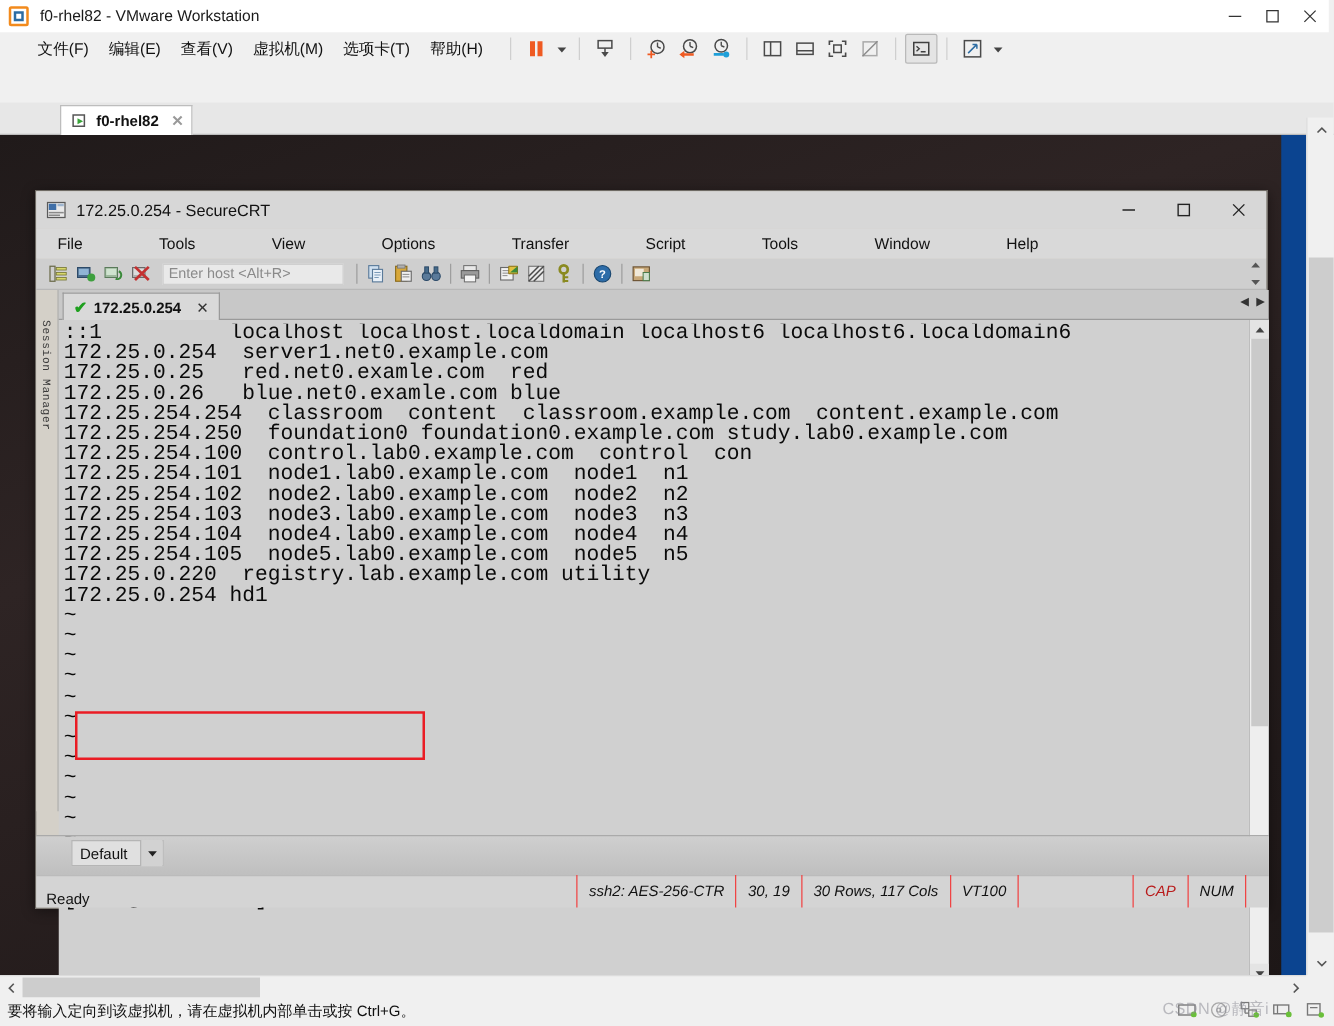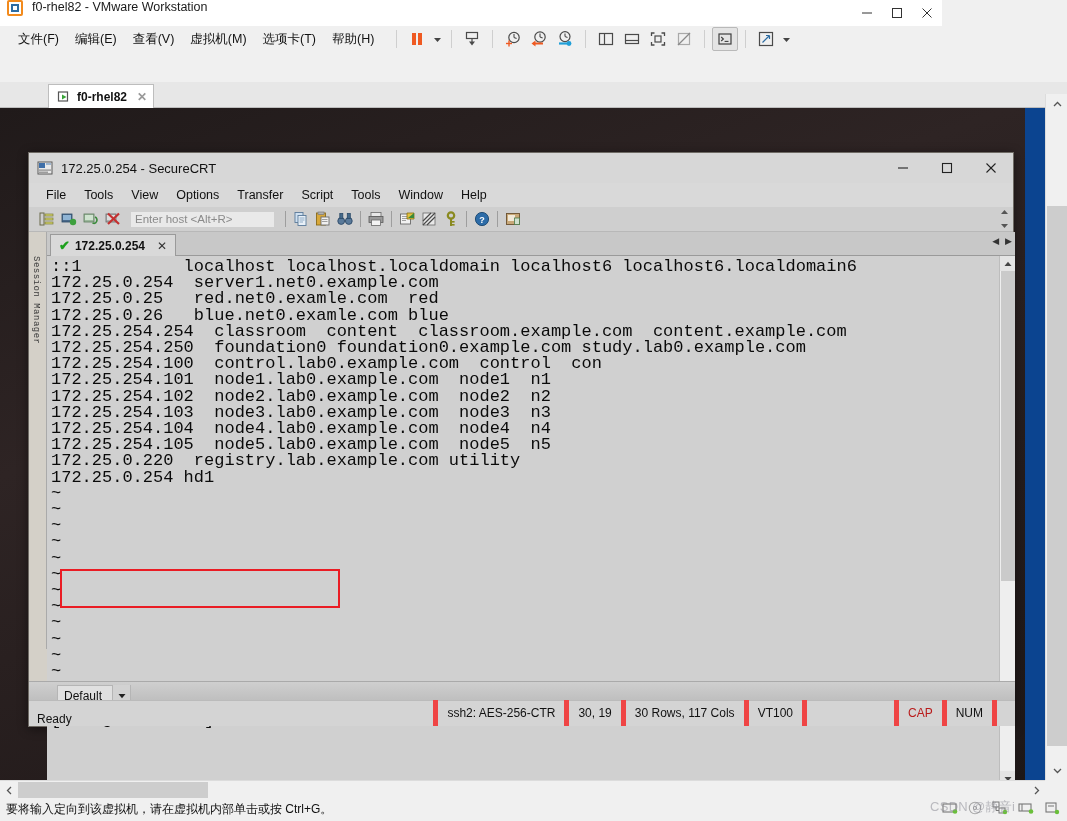--- a/index.html
+++ b/index.html
@@ -7,22 +7,22 @@
     margin: 0; padding: 0;
     width: 1067px; height: 821px;
     overflow: hidden;
     font-family: "Liberation Sans", sans-serif;
     background: #f0f0f0;
   }
   #root { position: relative; width: 1067px; height: 821px; background: #f0f0f0; }
 
   
   .vmw-titlebar {
-    position: absolute; left: 0; top: 0; width: 942px; height: 26px;
-    background: #ffffff; display: flex; 
+    position: absolute; left: 0; top: 0; width: 1063px; height: 26px;
+    background: #ffffff; display: flex; align-items: center;
   }
   .vmw-appicon {
     width: 16px; height: 16px; margin-left: 7px; margin-right: 9px;
     position: relative; flex: none;
   }
   .vmw-appicon .o {
     position: absolute; left: 0; top: 0; width: 16px; height: 16px;
     border: 2px solid #f28a1c; border-radius: 2px; background: #fff;
   }
   .vmw-appicon .i {
@@ -36,21 +36,21 @@
   .vmw-wbtn {
     width: 30px; height: 26px; display: flex; align-items: center;
     justify-content: center; font-size: 11px; color: #333;
   }
   .vmw-wbtn svg { display: block; }
 
   
   .vmw-menubar {
     position: absolute; left: 0; top: 26px; width: 1067px; height: 26px;
     background: #f0f0f0; display: flex; align-items: center;
-    padding-left: 10px;
+    padding-left: 22px;
   }
   .vmw-menu {
     font-size: 12.5px; color: #111; padding: 3px 8px; white-space: nowrap;
   }
   .tb-sep { width: 1px; height: 18px; background: #cfcfcf; margin: 0 7px; flex: none; }
   .tb-item {
     width: 26px; height: 24px; display: flex; align-items: center;
     justify-content: center; flex: none;
   }
   .tb-caret { width: 14px; height: 24px; display:flex; align-items:center; justify-content:center; flex:none; }
@@ -157,20 +157,21 @@
   .crt-ticon { width: 16px; height: 16px; margin-left: 8px; margin-right: 8px; flex:none; }
   .crt-title { font-size: 13px; color: #111; }
   .crt-wctrls { position: absolute; right: 0; top: 0; height: 30px; display: flex; }
   .crt-wbtn {
     width: 44px; height: 30px; display: flex; align-items: center;
     justify-content: center; color: #222;
   }
   .crt-menubar {
     height: 24px; background: #d9d9d9; display: flex; align-items: center;
     padding-left: 8px;
+    gap: 43px;
   }
   .crt-menu { font-size: 12.5px; color: #111; padding: 2px 9px; }
   .crt-toolbar {
     height: 25px; background: #cfcfcf; display: flex; align-items: center;
     padding-left: 7px; border-bottom: 1px solid #b8b8b8; position: relative;
   }
   .crt-tb-icon { width: 22px; height: 20px; display:flex; align-items:center; justify-content:center; flex:none; }
   .crt-tb-sep { width: 1px; height: 16px; background: #9e9e9e; margin: 0 4px; flex:none; }
   .crt-hostbox {
     width: 145px; height: 17px; background: #e9e9e9; border: 1px solid #cfcfcf;
@@ -236,21 +237,21 @@
     background: #cacaca;
   }
 
   .redbox {
     position: absolute; left: 13px; top: 313px; width: 280px; height: 39px;
     border: 2px solid #ea1c24; pointer-events: none;
   }
 
   
   .crt-bottombar {
-    position: absolute; left: 0; bottom: 26px; width: 986px; height: 19px;
+    position: absolute; left: 0; bottom: 26px; width: 986px; height: 32px;
     background: linear-gradient(#cfcfcf, #bfbfbf);
     border-top: 1px solid #aaa;
   }
   .crt-combo {
     position: absolute; left: 28px; top: 3px; height: 21px; width: 74px;
     background: #e0e0e0; border: 1px solid #b5b5b5;
     display: flex; align-items: center; font-size: 12px; color: #111;
     padding-left: 6px;
   }
   .crt-combo .arrow {
@@ -259,21 +260,21 @@
     display: flex; align-items: center; justify-content: center; font-size: 7px; color: #222;
   }
   .crt-statusbar {
     position: absolute; left: 0; bottom: 0; width: 986px; height: 26px;
     background: #d4d4d4; display: flex; align-items: flex-end;
     font-size: 12px; color: #111; border-top: 1px solid #bbb;
   }
   .sb-ready { padding-left: 8px; flex: 1; }
   .sb-cell {
     height: 26px; display: flex; align-items: center;
-    padding: 0 9px; border-left: 5px solid #ef4444; white-space: nowrap;
+    padding: 0 9px; border-left: 1px solid #ef4444; white-space: nowrap; font-style: italic;
   }
   .sb-cell.dim { color: #b91c1c; }
   .sb-grip { width: 14px; display: flex; align-items: flex-end; justify-content: center; padding-bottom: 3px; }
 </style>
 </head>
 <body>
 
 <div id="root">
 
   <div class="vmw-titlebar">

